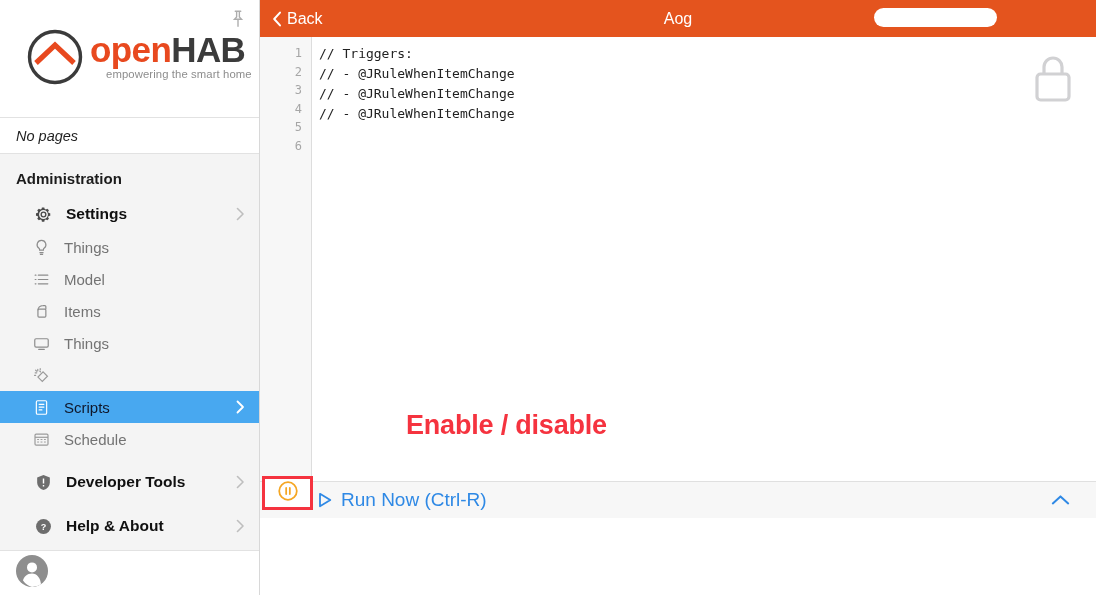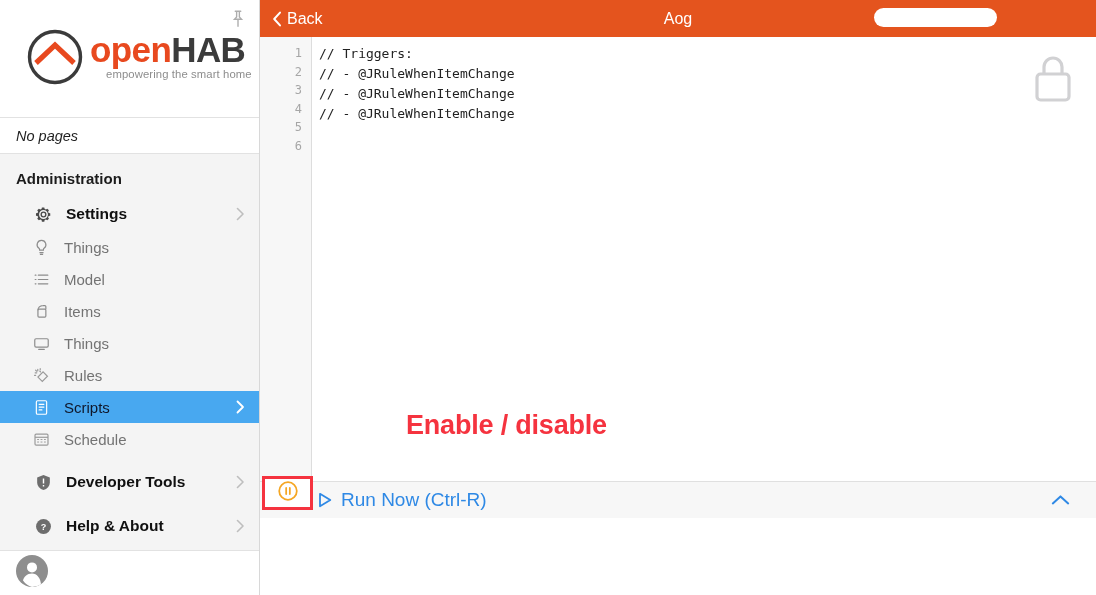--- a/index.html
+++ b/index.html
@@ -395,21 +395,20 @@
         <span class="nav-label">Things</span>
       </div>
 
       <div class="nav-item sub">
         <span class="nav-icon">
           <svg width="19" height="19" viewBox="0 0 24 24" fill="none" stroke="#9a9a9a" stroke-width="1.5" stroke-linecap="round">
             <path d="M14 7.5L19.5 13 13 19.5 7.5 14z"></path>
             <path d="M4.5 5.2l1.4 1.4M7.3 4.1v2M4 8.6h2M9.8 6.4l.9.9M10.4 3.4v1.4M3.2 11.8h1.4"></path>
           </svg>
         </span>
-        <span class="nav-label">Rules</span>
       </div>
 
       <div class="nav-item sub active">
         <span class="nav-icon">
           <svg width="19" height="19" viewBox="0 0 24 24" fill="none" stroke="#ffffff" stroke-width="1.5" stroke-linecap="round" stroke-linejoin="round">
             <rect x="5.5" y="3.5" width="13" height="17" rx="1.6"></rect>
             <path d="M9 8h6M9 11.5h6M9 15h3.5"></path>
           </svg>
         </span>
         <span class="nav-label">Scripts</span>

